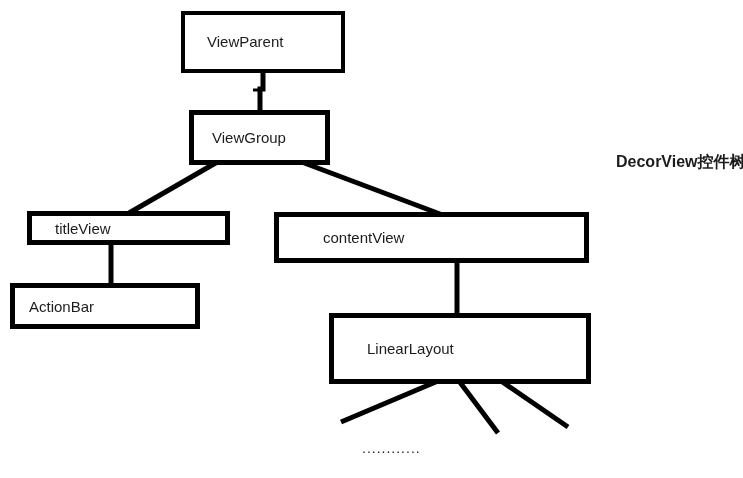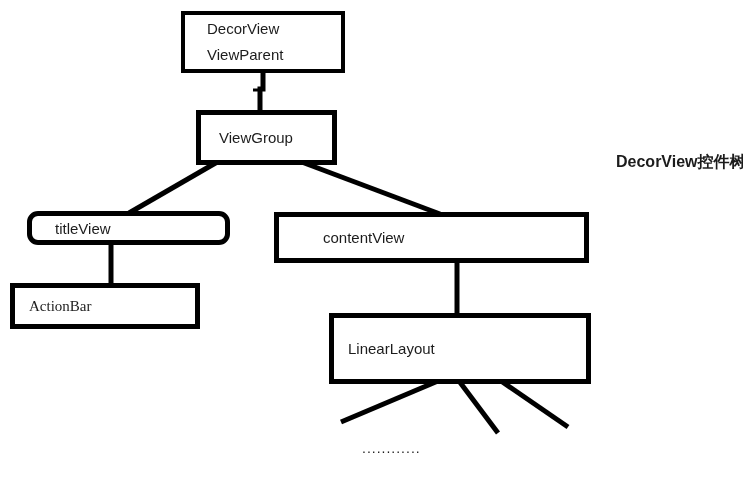--- a/index.html
+++ b/index.html
@@ -40,40 +40,38 @@
   .node .label {
     white-space: nowrap;
   }
   .node-decorview {
     left: 181px; top: 11px; width: 164px; height: 62px;
     border-width: 4px;
     padding-left: 22px;
     line-height: 26px;
   }
   .node-viewgroup {
-    left: 196px; top: 110px; width: 141px; height: 55px;
+    left: 189px; top: 110px; width: 141px; height: 55px;
     padding-left: 18px;
   }
   .node-titleview {
     left: 27px; top: 211px; width: 203px; height: 34px;
     padding-left: 23px;
-    border-radius: 11px;
   }
   .node-contentview {
     left: 274px; top: 212px; width: 315px; height: 51px;
     padding-left: 44px;
   }
   .node-actionbar {
     left: 10px; top: 283px; width: 190px; height: 46px;
     padding-left: 14px;
-    font-family: Liberation Serif, serif;
   }
   .node-linearlayout {
     left: 329px; top: 313px; width: 262px; height: 71px;
-    padding-left: 14px;
+    padding-left: 33px;
   }
   .caption {
     position: absolute;
     left: 616px;
     top: 152px;
     font-size: 16px;
     white-space: nowrap;
     font-weight: bold;
   }
   .ellipsis {
@@ -96,21 +94,20 @@
     <line x1="219" y1="161" x2="129" y2="213" stroke-width="5"></line>
     <line x1="299" y1="161" x2="440" y2="214" stroke-width="5"></line>
     <line x1="111" y1="242" x2="111" y2="286" stroke-width="5"></line>
     <line x1="457" y1="260" x2="457" y2="316" stroke-width="5"></line>
     <line x1="438" y1="381" x2="341" y2="422" stroke-width="5"></line>
     <line x1="459" y1="381" x2="498" y2="433" stroke-width="5"></line>
     <line x1="501" y1="381" x2="568" y2="427" stroke-width="5"></line>
   </svg>
 
   <div class="node node-decorview">
-    <span class="label">DecorView</span>
     <span class="label">ViewParent</span>
   </div>
 
   <div class="node node-viewgroup">
     <span class="label">ViewGroup</span>
   </div>
 
   <div class="node node-titleview">
     <span class="label">titleView</span>
   </div>

